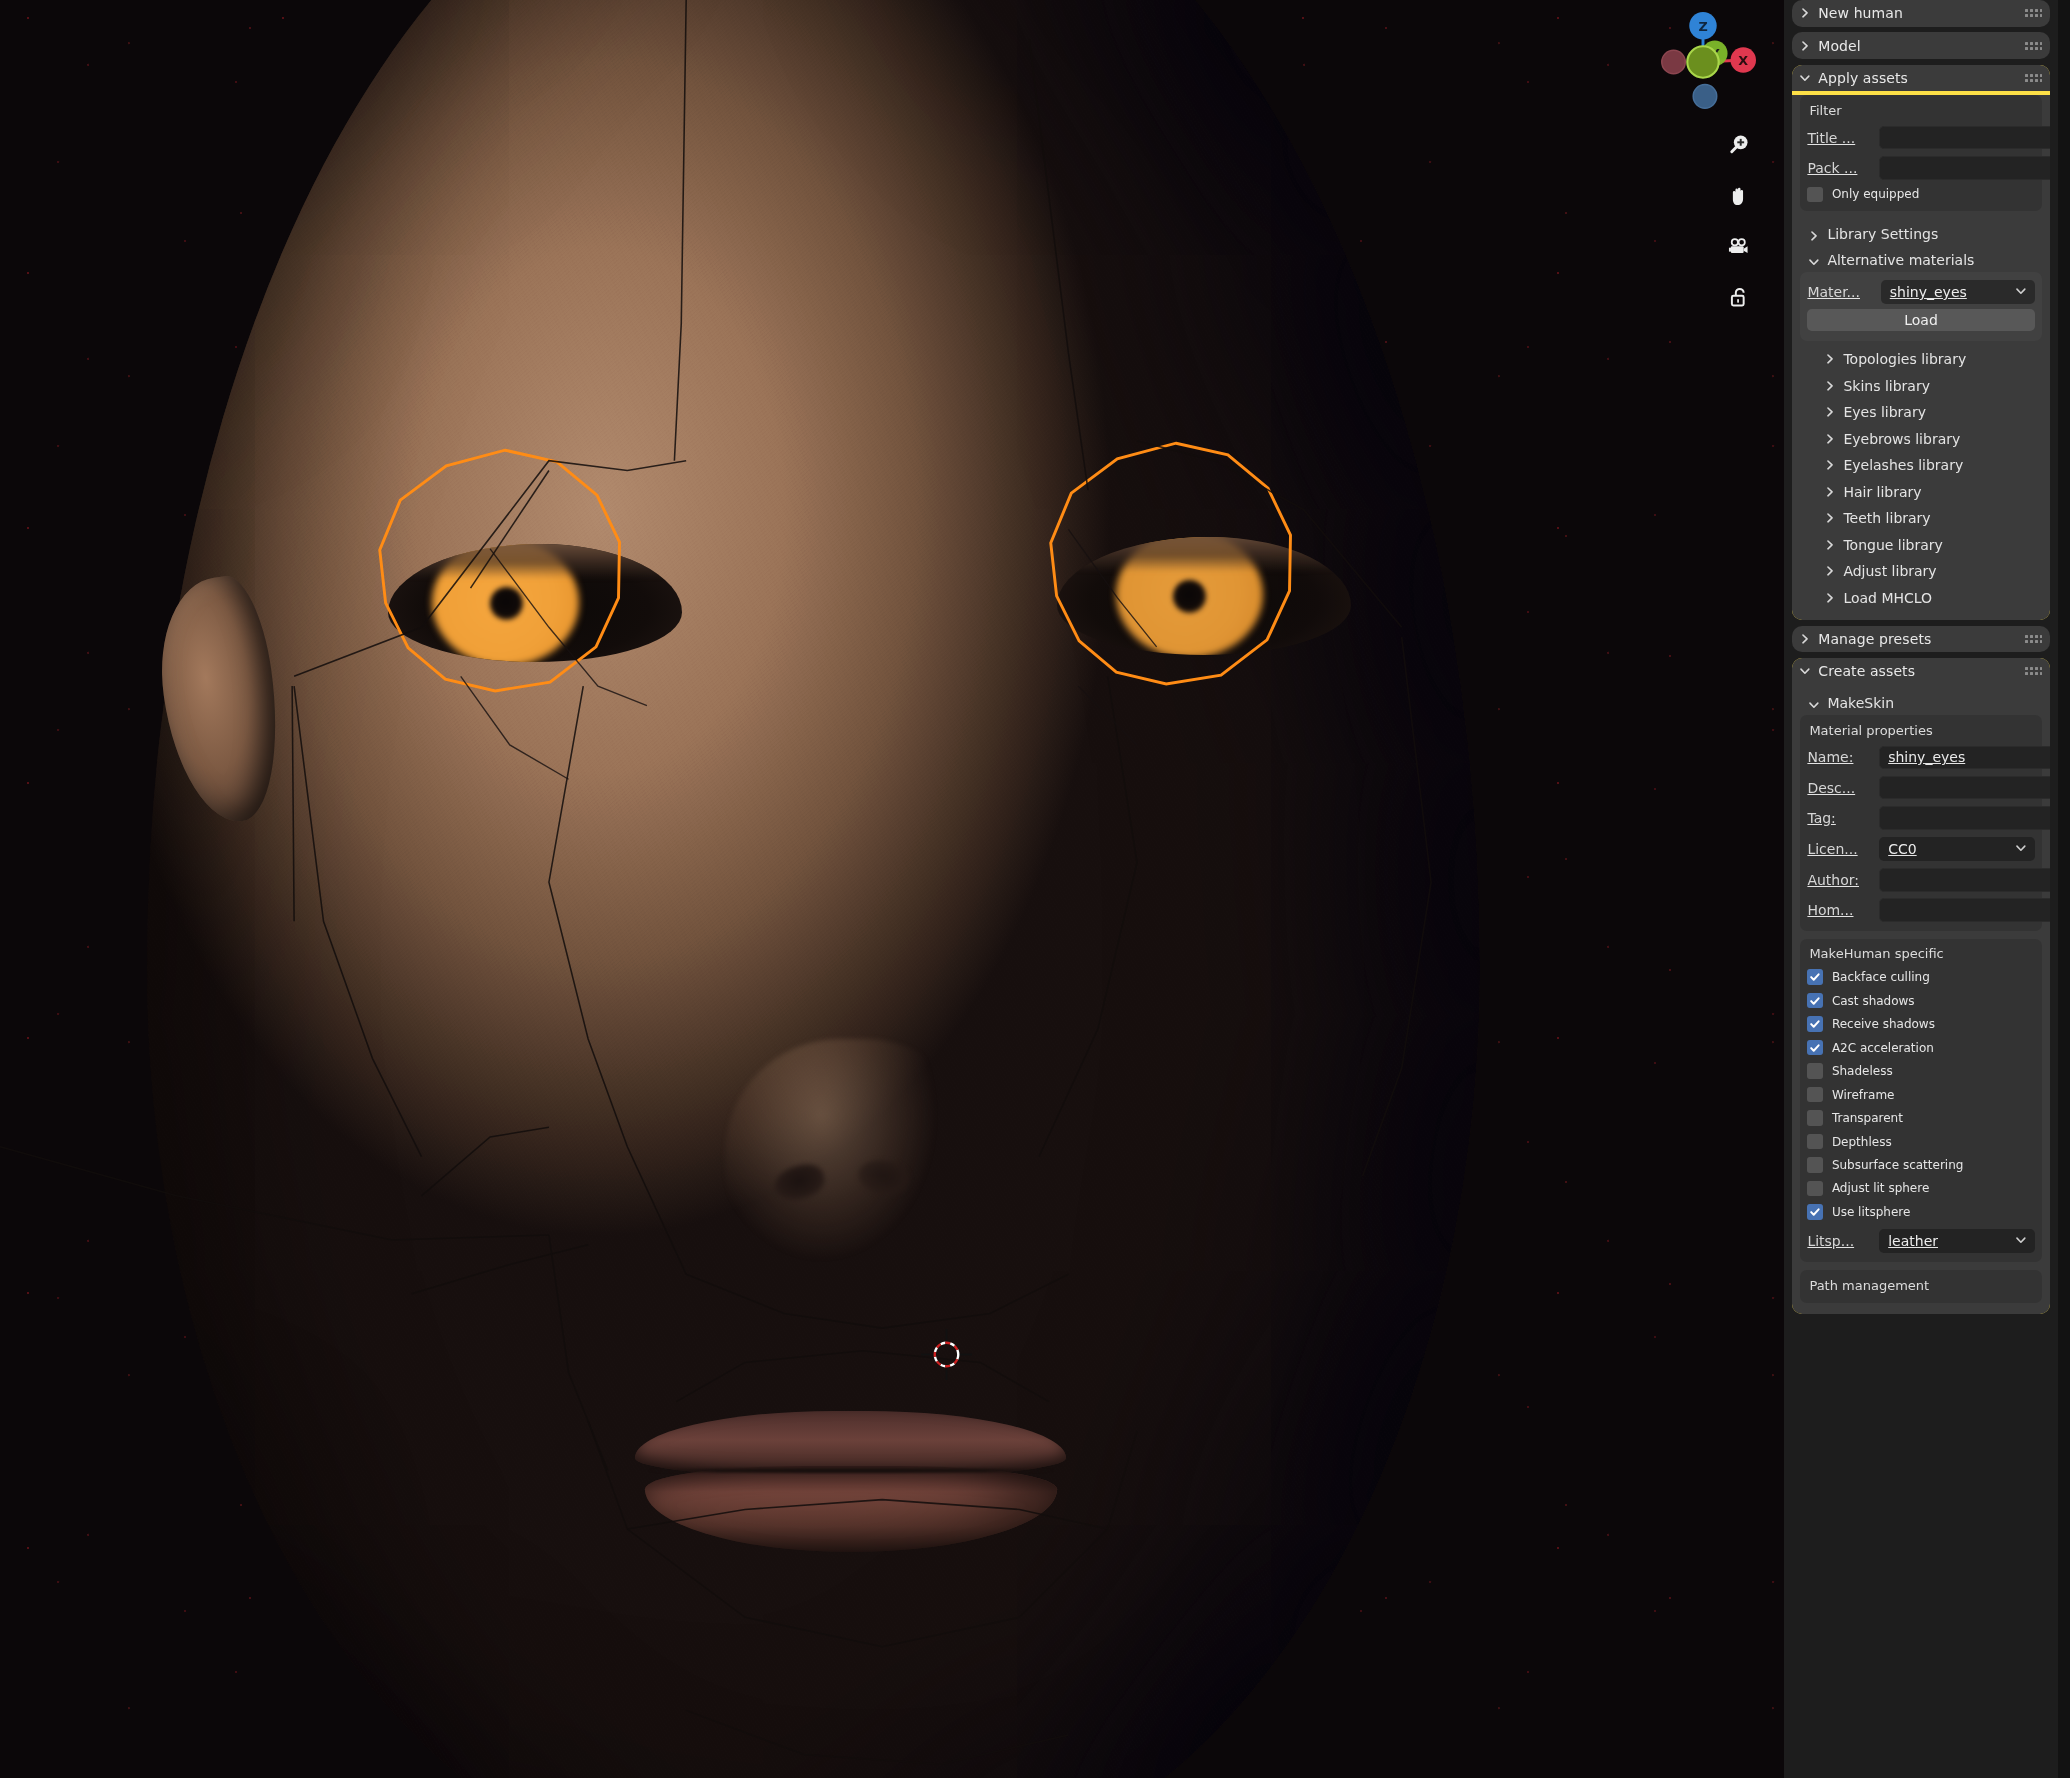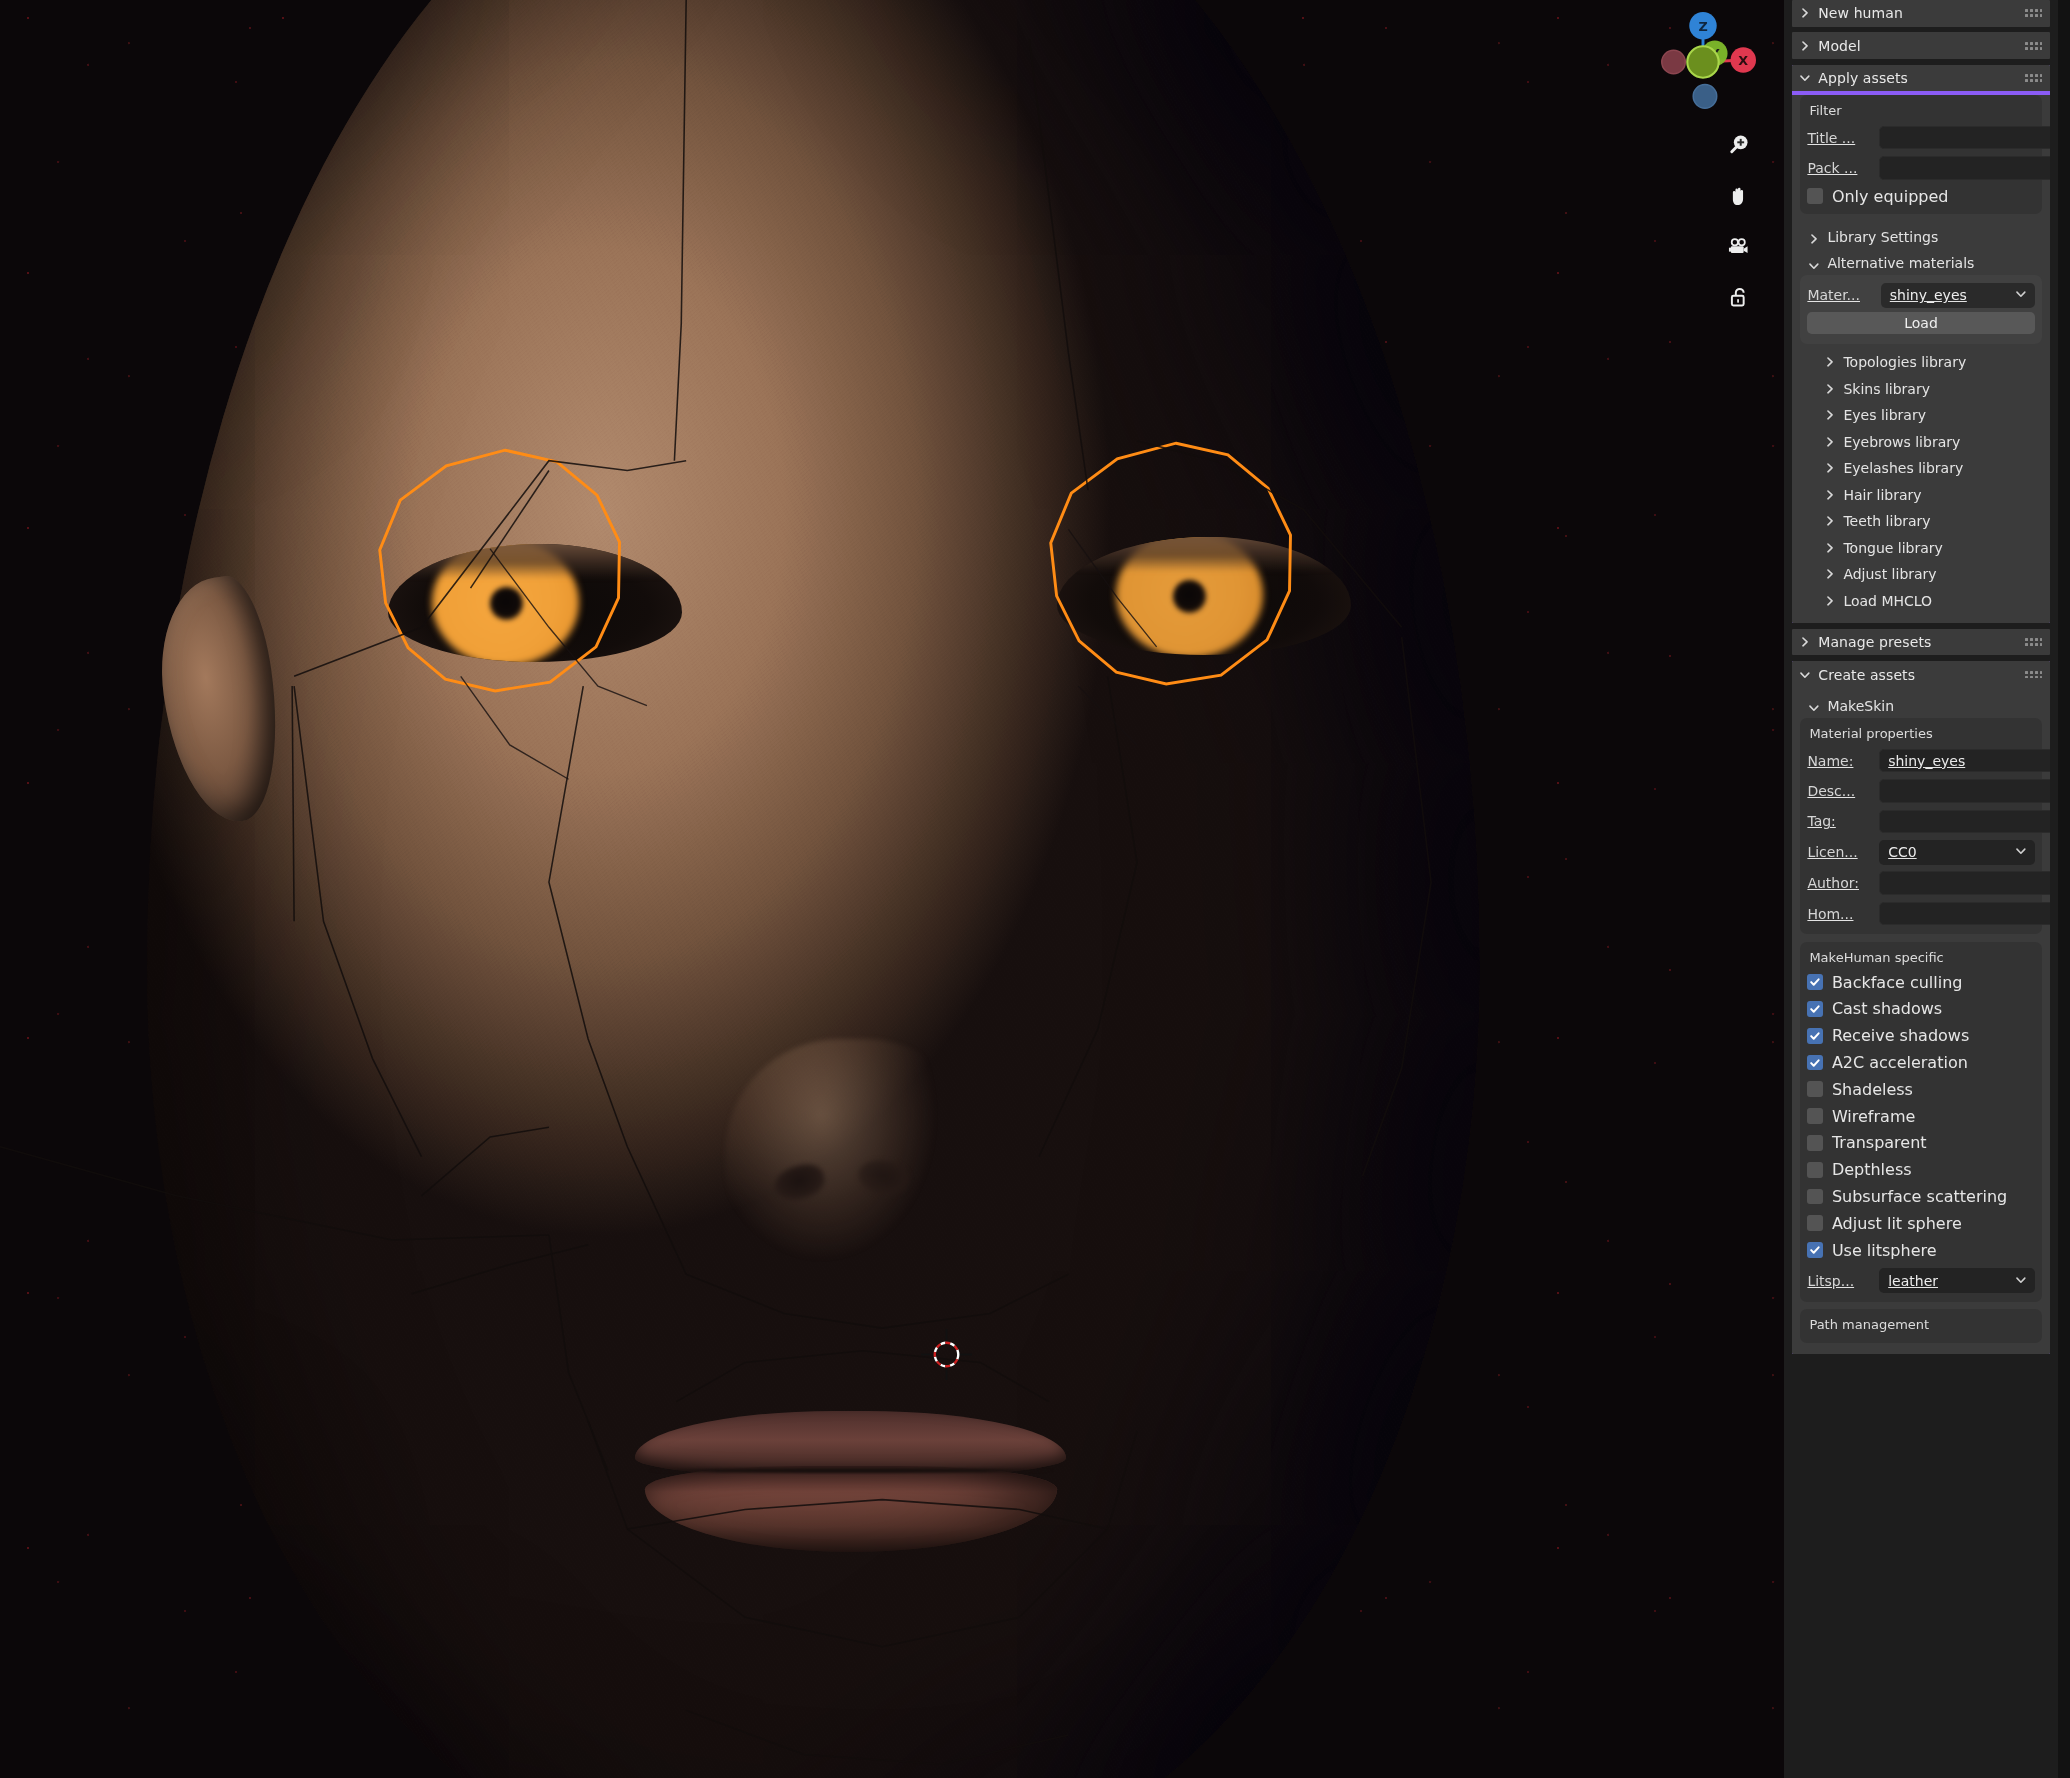--- a/index.html
+++ b/index.html
@@ -172,22 +172,22 @@
     overflow: hidden;
   }
   #sidebar-inner { position: absolute; left: 0; top: 0; width: 274px; }
   #right-gutter {
     position: absolute; right: 0; top: 0; width: 11.8px; height: 100%;
     background: #121212;
   }
 
   .panel {
     margin: 0 7.8px 5.9px 7.8px;
-    background: #8b5cf6;
-    border-radius: 1px;
+    background: #fde047;
+    border-radius: 10px;
     overflow: hidden;
   }
   .panel-header {
     display: flex; align-items: center;
     height: 26.5px;
     padding: 0 7.8px 0 5.9px;
     background: #3b3b3b;
     color: #e8e8e8;
     font-size: 14px;
     gap: 6.9px;
@@ -256,21 +256,21 @@
   .chk-row { display: flex; align-items: center; gap: 8.8px; margin-bottom: 7.8px; cursor: pointer; }
   .chk-row:last-child { margin-bottom: 0; }
   .chk {
     width: 15.7px; height: 15.7px; border-radius: 2.9px;
     background: #545454;
     flex: none;
     display: flex; align-items: center; justify-content: center;
   }
   .chk.on { background: #4772b3; }
   .chk svg { display: block; }
-  .chk-label { font-size: 16px; color: #e6e6e6; }
+  .chk-label { font-size: 12px; color: #e6e6e6; }
 
   .lib-list { padding: 1px 0 2px 0; }
   .lib-item {
     display: flex; align-items: center; gap: 7.8px;
     height: 26.5px; padding-left: 32px;
     font-size: 14px; color: #e4e4e4;
     cursor: pointer;
   }
   .lib-item .chev { width: 11.8px; display: flex; align-items: center; justify-content: center; }
 

